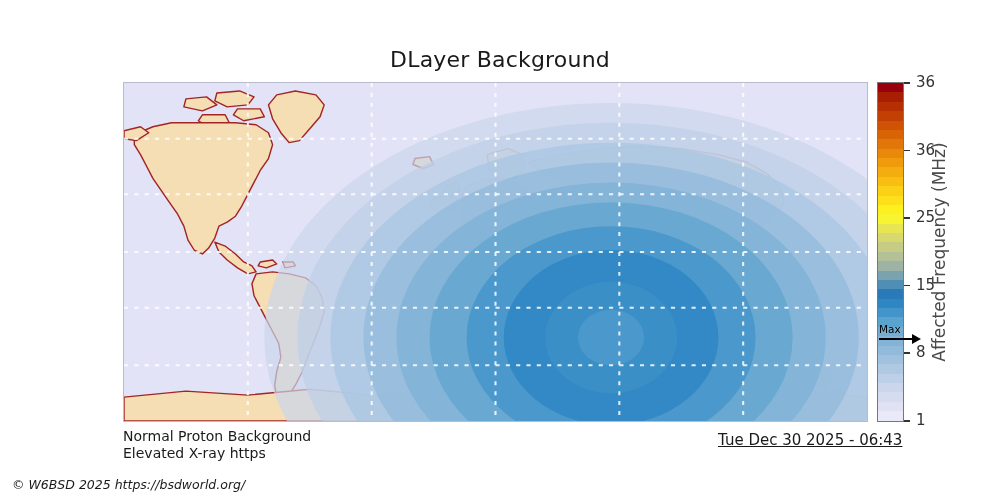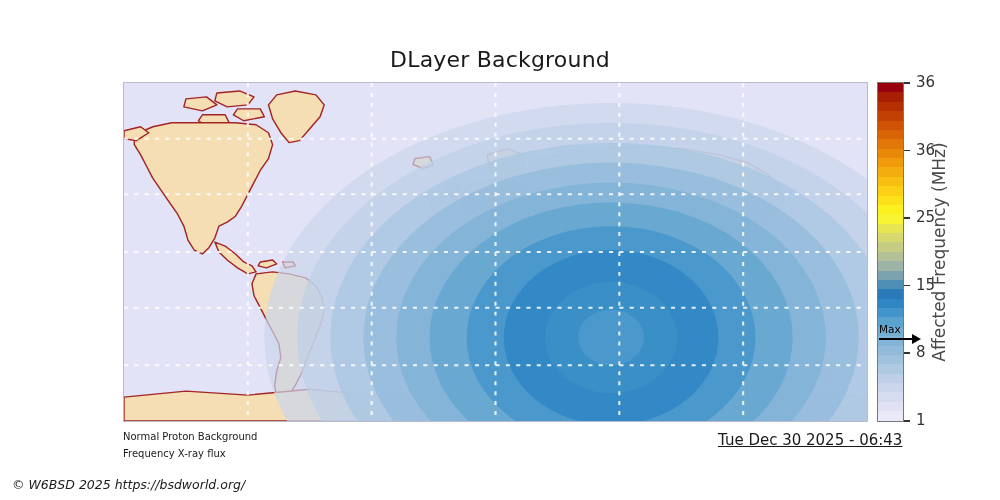--- a/index.html
+++ b/index.html
@@ -44,21 +44,21 @@
   }
   .max-ann{position:absolute;left:2px;width:62px;}
   .max-ann .mtxt{position:absolute;left:0;top:-16px;font-size:10.5px;color:#000;}
   .max-ann .marrow{position:absolute;left:0;top:-1px;width:34px;height:2px;background:#000;}
   .max-ann .mhead{
     position:absolute;left:33px;top:-5px;width:0;height:0;
     border-top:5px solid transparent;border-bottom:5px solid transparent;border-left:9px solid #000;
   }
 
   
-  .status{position:absolute;left:123px;top:428px;font-size:10px;color:#1a1a1a;line-height:17px;}
+  .status{position:absolute;left:123px;top:428px;font-size:14px;color:#1a1a1a;line-height:17px;}
   .stamp{position:absolute;left:718px;top:431px;font-size:15px;color:#1a1a1a;text-decoration:underline;}
   .footer{position:absolute;left:12px;top:477px;font-size:12.5px;font-style:italic;color:#1a1a1a;}
 </style>
 </head>
 <body>
 
 <div id="page">
 
   <div class="title">DLayer Background</div>
 
@@ -261,20 +261,20 @@
         <div class="marrow"></div>
         <div class="mhead"></div>
       </div>
     </div>
   <div class="cb-title">
     <span>Affected Frequency (MHz)</span>
   </div>
 
   <div class="status">
     <div>Normal Proton Background</div>
-    <div>Frequency X-ray flux</div>
+    <div>Elevated X-ray https</div>
   </div>
 
   <div class="stamp">Tue Dec 30 2025 - 06:43</div>
 
   <div class="footer">© W6BSD 2025 https://bsdworld.org/</div>
 
 </div>
 
 </body></html>

